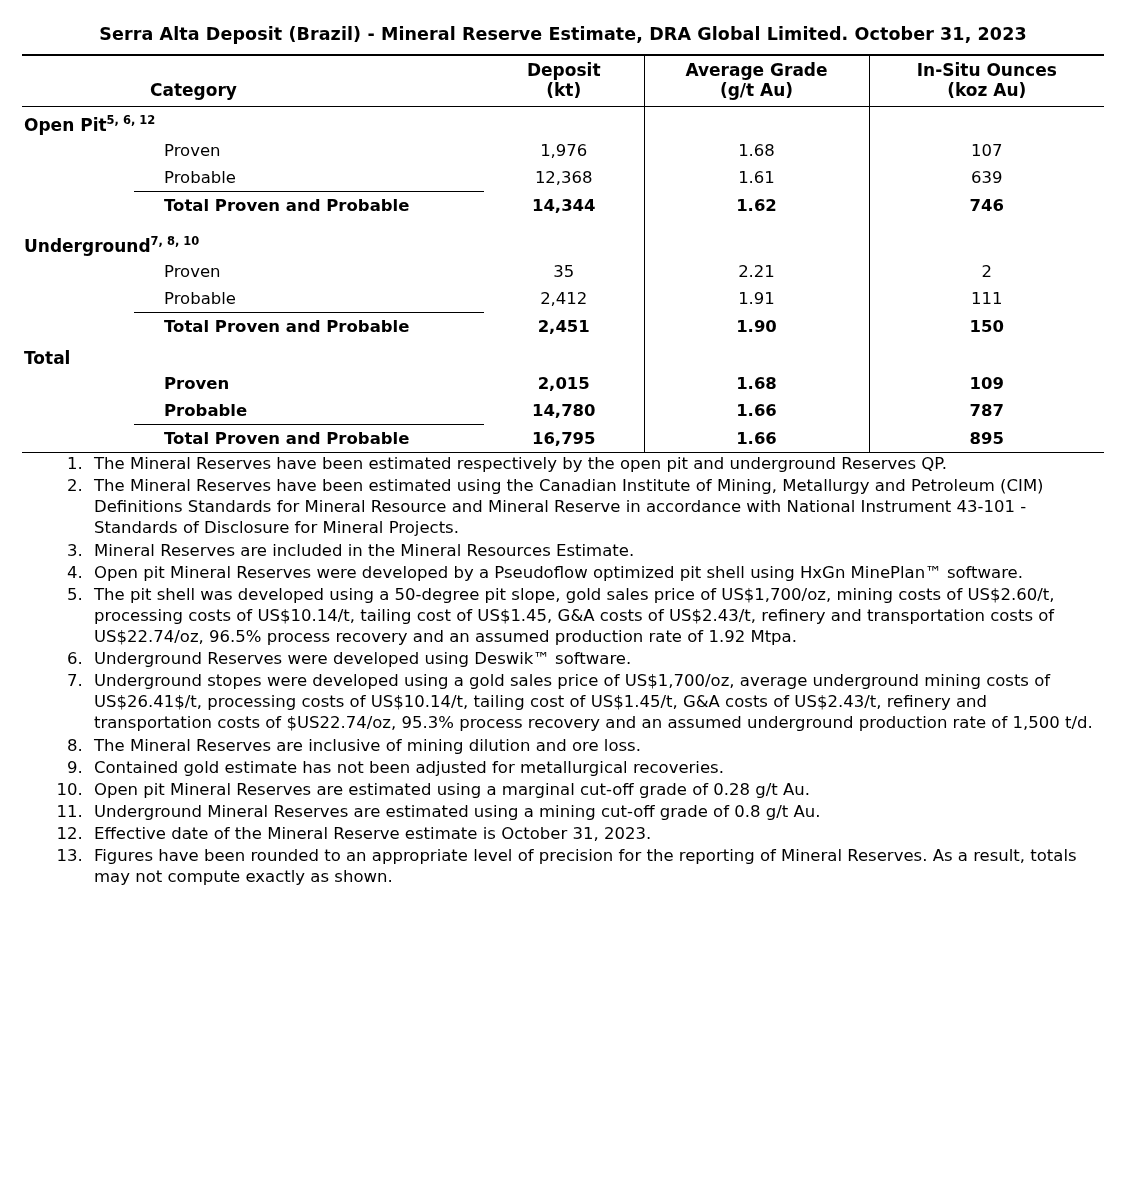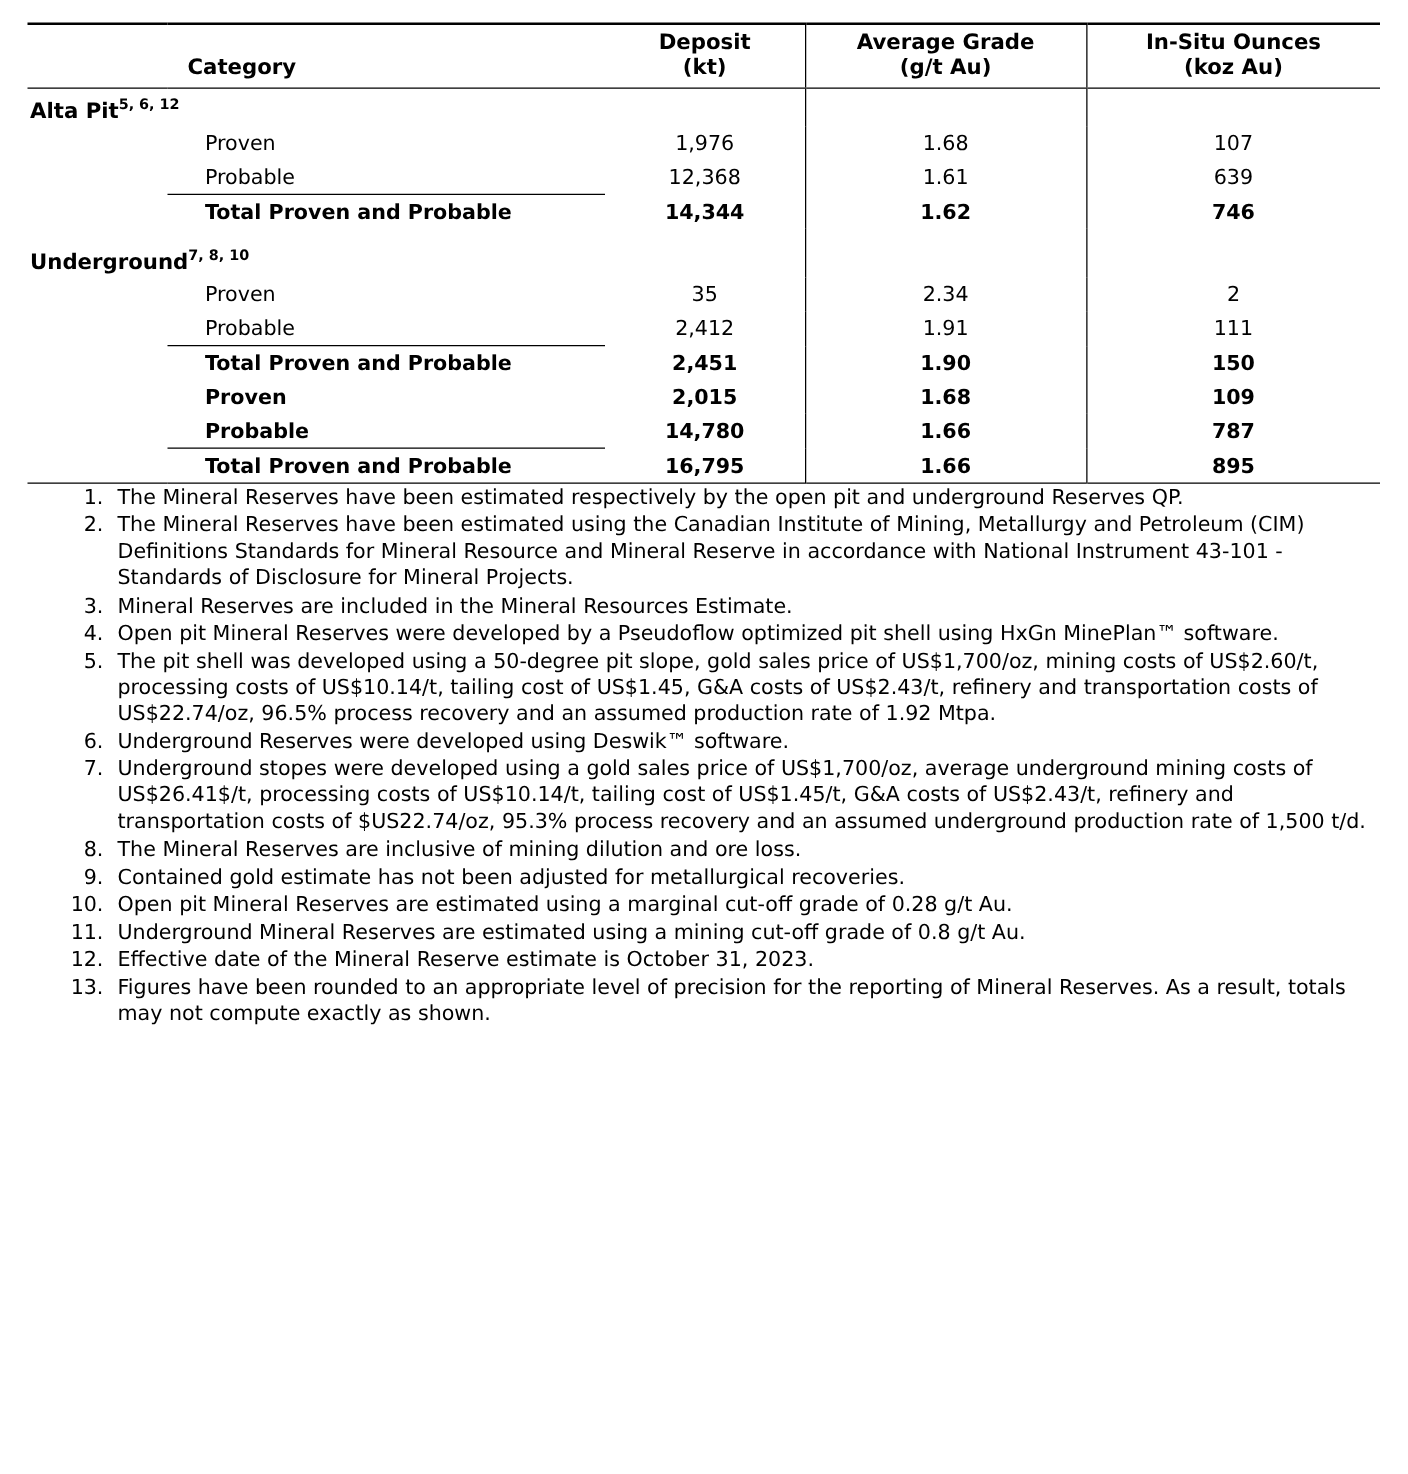--- a/index.html
+++ b/index.html
@@ -122,20 +122,21 @@
   ol.notes li {
     margin-bottom: 1px;
     padding-left: 6px;
   }
 </style>
 </head>
 <body>
 
 <div class="page">
 
+  <div class="title">Serra Alta Deposit (Brazil) - Mineral Reserve Estimate, DRA Global Limited. October 31, 2023</div>
 
   <table class="reserve">
     <colgroup>
       <col class="c0">
         <col class="c1">
         <col class="c2">
         <col class="c3">
         <col class="c4">
     </colgroup>
     <tbody>
@@ -151,21 +152,21 @@
           <span class="hdr-sub">(g/t Au)</span>
         </td>
         <td class="border-top-thick border-bottom-thin hdr-num vline-left">
           <span>In-Situ Ounces</span>
           <span class="hdr-sub">(koz Au)</span>
         </td>
       </tr>
 
       <tr class="sec-label">
         <td colspan="2">
-          <span class="lbl">Alta Pit</span><sup>5, 6, 12</sup>
+          <span class="lbl">Open Pit</span><sup>5, 6, 12</sup>
         </td>
         <td></td>
         <td class="vline-left"></td>
         <td class="vline-left"></td>
       </tr>
       <tr class="data">
         <td></td>
         <td class="cat">Proven</td>
         <td class="tonnage">1,976</td>
         <td class="num vline-left">1.68</td>
@@ -199,38 +200,46 @@
           <span class="lbl">Underground</span><sup>7, 8, 10</sup>
         </td>
         <td></td>
         <td class="vline-left"></td>
         <td class="vline-left"></td>
       </tr>
       <tr class="data">
         <td></td>
         <td class="cat">Proven</td>
         <td class="tonnage">35</td>
-        <td class="num vline-left">2.34</td>
+        <td class="num vline-left">2.21</td>
         <td class="num vline-left">2</td>
       </tr>
       <tr class="data">
         <td></td>
         <td class="cat underline-cat">Probable</td>
         <td class="tonnage">2,412</td>
         <td class="num vline-left">1.91</td>
         <td class="num vline-left">111</td>
       </tr>
       <tr class="data bold totalrow">
         <td></td>
         <td class="cat">Total Proven and Probable</td>
         <td class="tonnage">2,451</td>
         <td class="num vline-left">1.90</td>
         <td class="num vline-left">150</td>
       </tr>
 
+      <tr class="sec-label">
+        <td colspan="2">
+          <span class="lbl">Total</span><sup></sup>
+        </td>
+        <td></td>
+        <td class="vline-left"></td>
+        <td class="vline-left"></td>
+      </tr>
       <tr class="data bold">
         <td></td>
         <td class="cat">Proven</td>
         <td class="tonnage">2,015</td>
         <td class="num vline-left">1.68</td>
         <td class="num vline-left">109</td>
       </tr>
       <tr class="data bold">
         <td></td>
         <td class="cat underline-cat">Probable</td>

